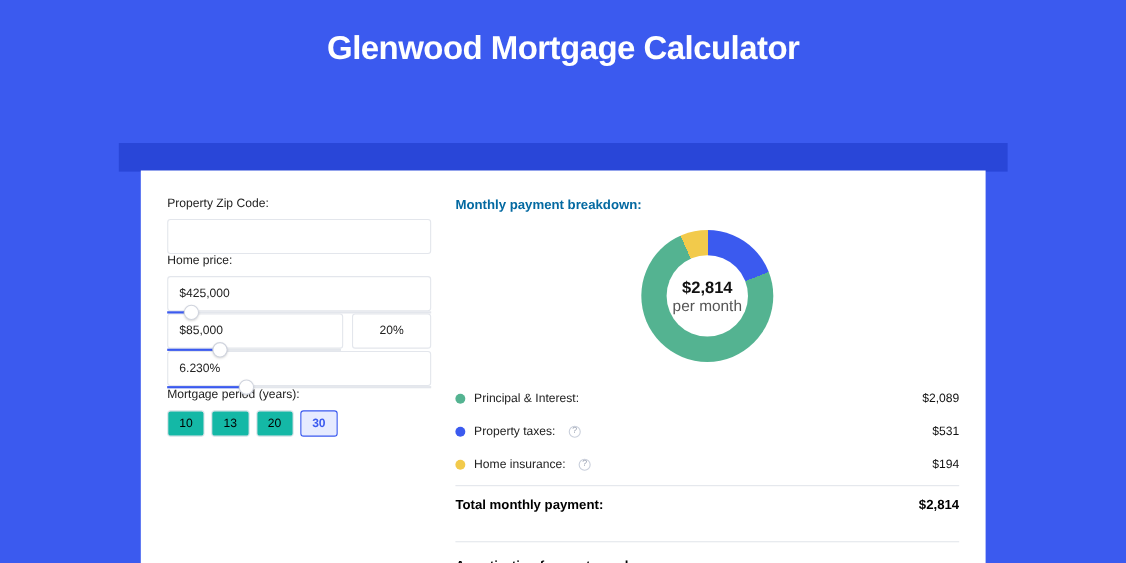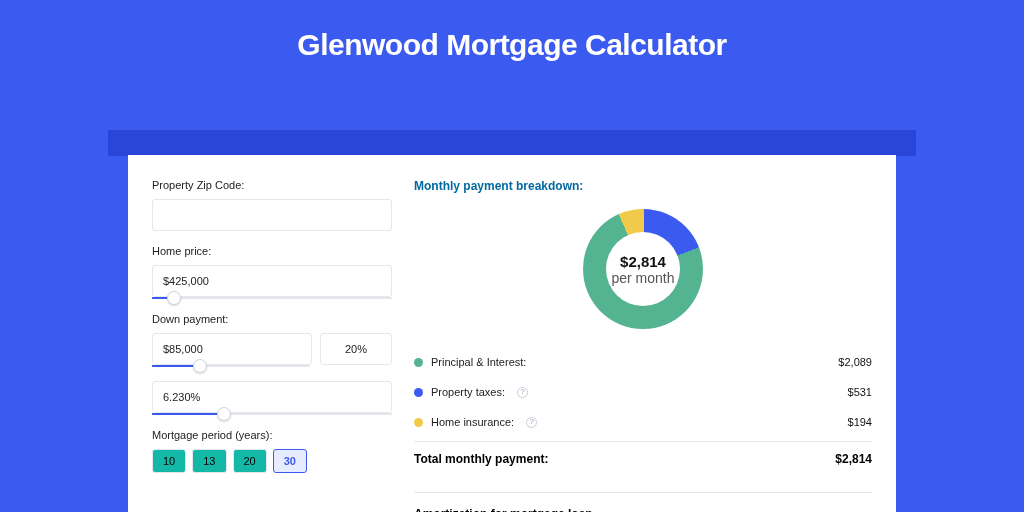--- a/index.html
+++ b/index.html
@@ -57,21 +57,21 @@
   .input {
     width: 100%;
     height: 32px;
     border: 1px solid #e3e6ec;
     border-radius: 3px;
     padding: 0 10px;
     font-size: 11px;
     color: #222;
     background: #fff;
   }
-  .group { margin-bottom: 14px; }
+  .group { margin-bottom: 0; }
   .slider-track {
     position: relative;
     height: 2px;
     background: #e3e6ec;
     margin-top: 0px;
   }
   .slider-fill {
     position: absolute;
     left: 0; top: 0;
     height: 100%;
@@ -189,21 +189,20 @@
     <div class="group">
       <div class="field-label">Home price:</div>
       <input class="input" value="$425,000" style="">
       <div class="slider-track">
         <div class="slider-fill" style="width:9%"></div>
         <div class="slider-thumb" style="left:9%"></div>
       </div>
     </div>
 
     <div class="group">
-      <div class="field-label">Down payment:</div>
       <div class="two-col">
         <input class="input" value="$85,000" style="">
         <input class="input" value="20%" style="">
       </div>
       <div class="slider-track" style="width:66%">
         <div class="slider-fill" style="width:30%"></div>
         <div class="slider-thumb" style="left:30%"></div>
       </div>
     </div>
 

